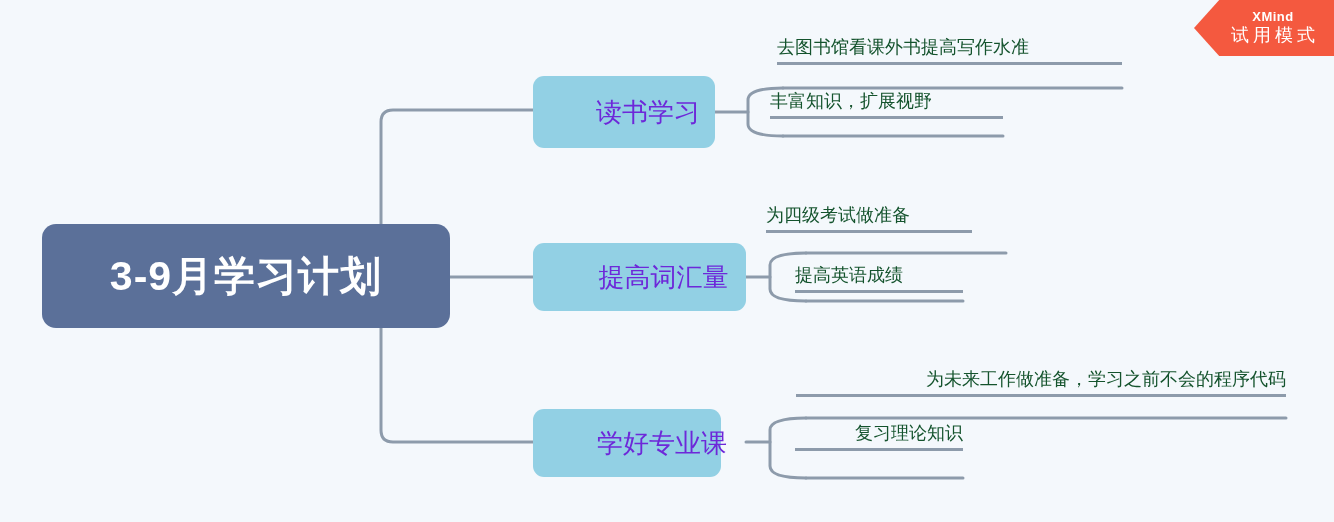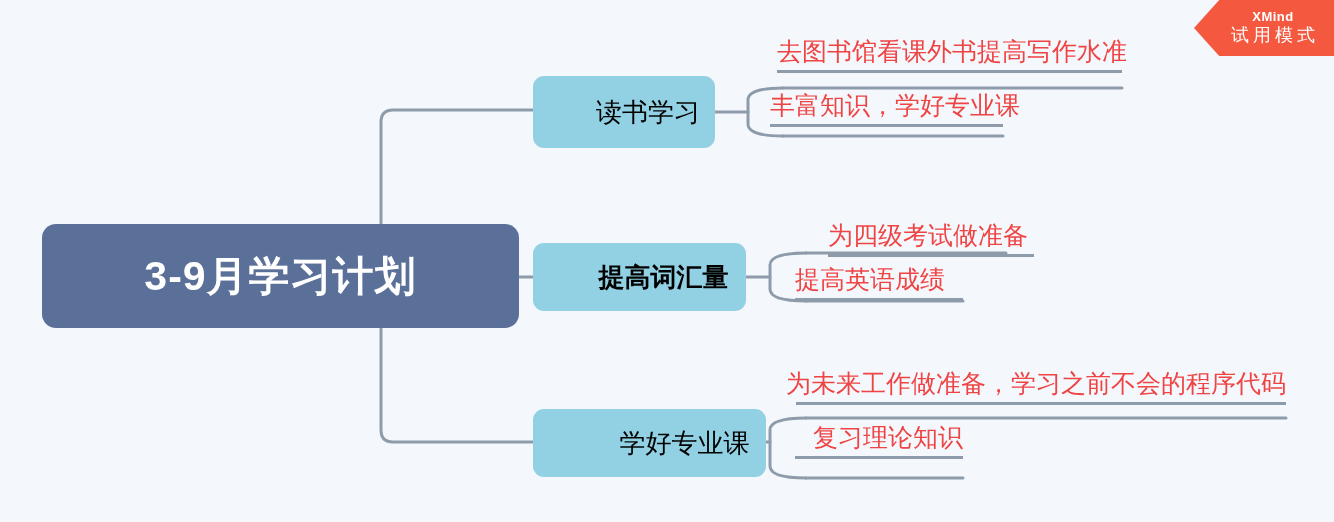--- a/index.html
+++ b/index.html
@@ -39,21 +39,21 @@
     stroke-width: 3;
     stroke-linecap: round;
     stroke-linejoin: round;
   }
 
   
   .root-node {
     position: absolute;
     left: 42px;
     top: 224px;
-    width: 477px;
+    width: 408px;
     height: 104px;
     background: #5b7099;
     border-radius: 14px;
     display: flex;
     align-items: center;
     justify-content: center;
     box-sizing: border-box;
   }
   .root-label {
     color: #ffffff;
@@ -68,50 +68,50 @@
   .branch-node {
     position: absolute;
     background: #92d0e4;
     border-radius: 11px;
     display: flex;
     align-items: center;
     justify-content: center;
     box-sizing: border-box;
   }
   .branch-label {
-    color: #000000;
+    color: #6d28d9;
     font-size: 26px;
     white-space: nowrap;
     line-height: 1;
     margin-left: 48px;
   }
 
   .branch-1 { left: 533px; top: 76px;  width: 182px; height: 72px; }
-  .branch-2 { left: 533px; top: 243px; width: 213px; height: 68px; font-weight: bold; }
-  .branch-3 { left: 533px; top: 409px; width: 233px; height: 68px; padding-left: 22px; }
+  .branch-2 { left: 533px; top: 243px; width: 213px; height: 68px; }
+  .branch-3 { left: 533px; top: 409px; width: 188px; height: 68px; padding-left: 22px; }
 
   
   .leaf {
     position: absolute;
     box-sizing: border-box;
     display: flex;
     align-items: flex-end;
     padding-bottom: 4px;
     border-bottom: 3px solid #8d9bab;
   }
   .leaf-label {
-    color: #ef4444;
-    font-size: 25px;
+    color: #14532d;
+    font-size: 18px;
     white-space: nowrap;
     line-height: 1.1;
   }
 
   .leaf-1-1 { left: 777px; top: 38px;  width: 345px; }
   .leaf-1-2 { left: 770px; top: 92px;  width: 233px; }
-  .leaf-2-1 { left: 828px; top: 206px; width: 206px; margin-top: 16px; }
+  .leaf-2-1 { left: 766px; top: 206px; width: 206px; }
   .leaf-2-2 { left: 795px; top: 266px; width: 168px; }
   .leaf-3-1 { left: 796px; top: 370px; width: 490px; justify-content: flex-end; }
   .leaf-3-2 { left: 795px; top: 424px; width: 168px; justify-content: flex-end; }
 
   
   .watermark {
     position: absolute;
     right: 0;
     top: 0;
     width: 140px;
@@ -182,21 +182,21 @@
   </div>
 
   <div class="branch-node branch-3">
     <span class="branch-label">学好专业课</span>
   </div>
 
   <div class="leaf leaf-1-1">
     <span class="leaf-label">去图书馆看课外书提高写作水准</span>
   </div>
   <div class="leaf leaf-1-2">
-    <span class="leaf-label">丰富知识，学好专业课</span>
+    <span class="leaf-label">丰富知识，扩展视野</span>
   </div>
 
   <div class="leaf leaf-2-1">
     <span class="leaf-label">为四级考试做准备</span>
   </div>
   <div class="leaf leaf-2-2">
     <span class="leaf-label">提高英语成绩</span>
   </div>
 
   <div class="leaf leaf-3-1">

